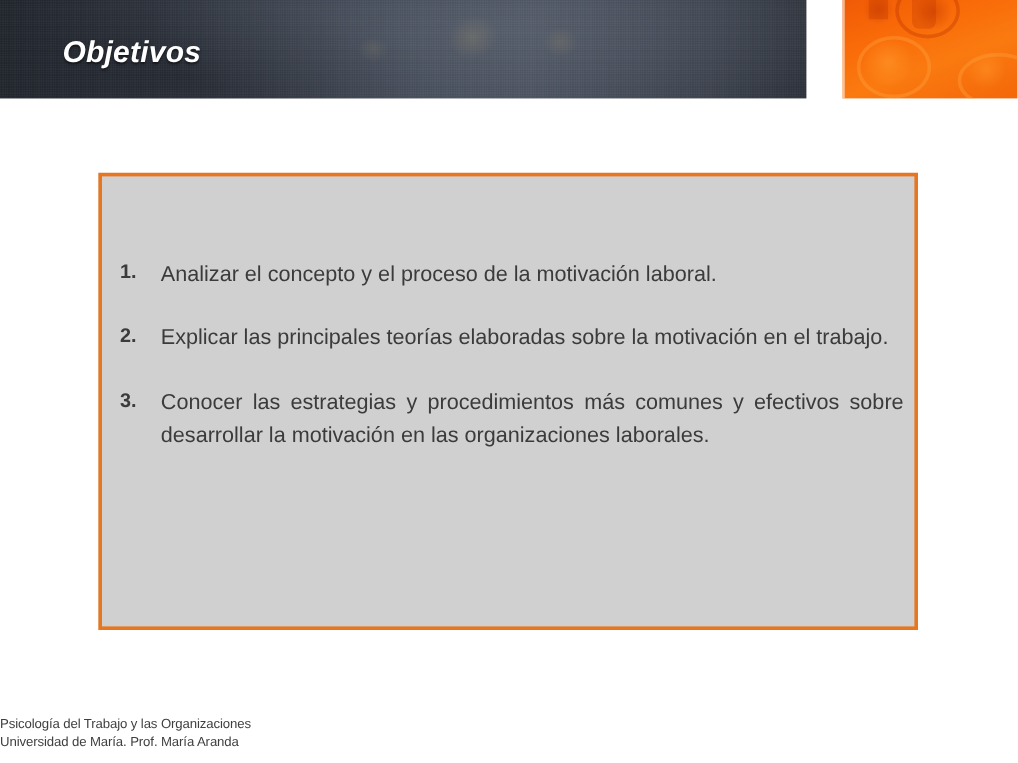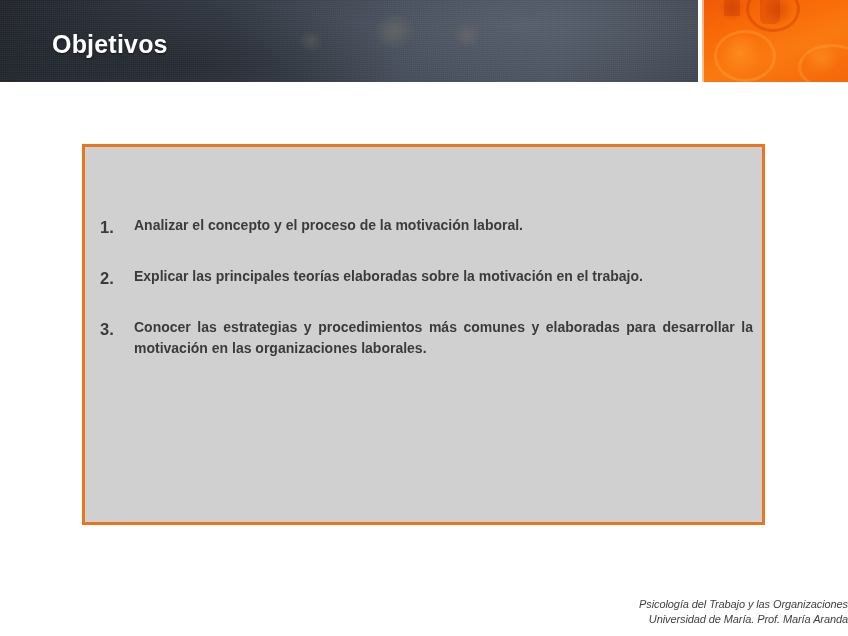--- a/index.html
+++ b/index.html
@@ -13,27 +13,28 @@
     font-family: "Liberation Sans", sans-serif;
     overflow: hidden;
     position: relative;
   }
 
   
   .slide-header {
     position: absolute;
     left: 0;
     top: 0;
-    width: 848px;
+    width: 672px;
     height: 82px;
     background:
       radial-gradient(ellipse 420px 120px at 62% 30%, rgba(104,112,126,0.45) 0%, rgba(104,112,126,0.0) 70%),
       radial-gradient(ellipse 300px 90px at 22% 80%, rgba(30,34,41,0.55) 0%, rgba(30,34,41,0.0) 72%),
       linear-gradient(100deg, #22262d 0%, #2c313a 14%, #434a57 48%, #4a515e 66%, #3b414c 88%, #2e333c 100%);
     overflow: hidden;
+    font-style: italic;
   }
   .header-noise {
     position: absolute;
     inset: 0;
     opacity: 0.55;
     background-image:
       repeating-linear-gradient(0deg, rgba(255,255,255,0.035) 0px, rgba(255,255,255,0.035) 1px, rgba(0,0,0,0.03) 1px, rgba(0,0,0,0.03) 2px),
       repeating-linear-gradient(90deg, rgba(255,255,255,0.03) 0px, rgba(255,255,255,0.03) 1px, rgba(0,0,0,0.025) 1px, rgba(0,0,0,0.025) 2px);
     pointer-events: none;
   }
@@ -139,38 +140,37 @@
   .objective-item:last-child { margin-bottom: 0; }
   .objective-number {
     flex: 0 0 34px;
     font-size: 16.5px;
     font-weight: bold;
     color: #3b3b3b;
     line-height: 1.52;
   }
   .objective-text {
     flex: 1 1 auto;
-    font-size: 14px;
-    font-weight: bold;
+    font-size: 18px;
+    font-weight: normal;
     color: #3b3b3b;
     line-height: 1.52;
     text-align: justify;
     text-justify: inter-word;
     padding-right: 2px;
   }
   .objective-text.no-justify { text-align: left; }
 
   
   .slide-footer {
     position: absolute;
     left: 0;
     top: 597px;
     width: 848px;
-    text-align: right;
-    font-style: italic;
+    text-align: left;
   }
   .footer-line {
     margin: 0;
     font-size: 11px;
     color: #3f3f3f;
     line-height: 1.38;
     letter-spacing: -0.1px;
   }
 </style>
 </head>
@@ -202,21 +202,21 @@
       <span class="objective-text no-justify">Analizar el concepto y el proceso de la motivación laboral.</span>
     </li>
 
     <li class="objective-item">
       <span class="objective-number">2.</span>
       <span class="objective-text">Explicar las principales teorías elaboradas sobre la motivación en el trabajo.</span>
     </li>
 
     <li class="objective-item">
       <span class="objective-number">3.</span>
-      <span class="objective-text">Conocer las estrategias y procedimientos más comunes y elaboradas para desarrollar la motivación en las organizaciones laborales.</span>
+      <span class="objective-text">Conocer las estrategias y procedimientos más comunes y efectivos sobre desarrollar la motivación en las organizaciones laborales.</span>
     </li>
 
   </ol>
 </div>
 
 <div class="slide-footer">
   <p class="footer-line">Psicología del Trabajo y las Organizaciones</p>
   <p class="footer-line">Universidad de María. Prof. María Aranda</p>
 </div>
 

